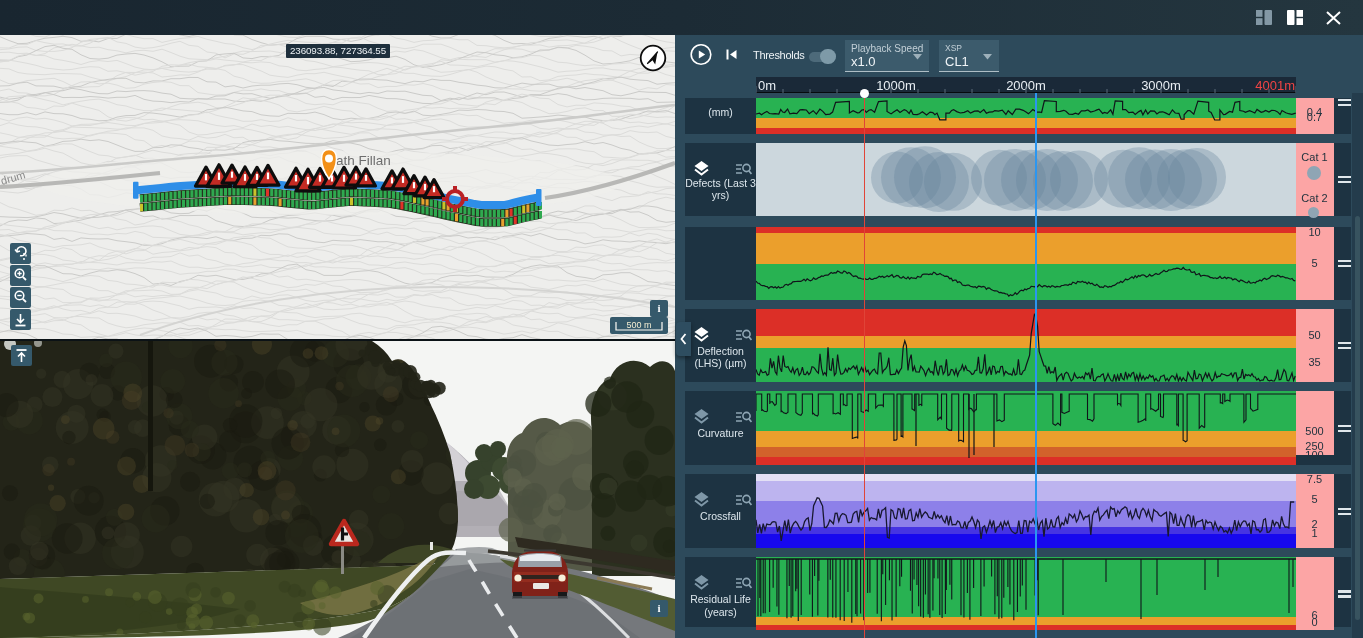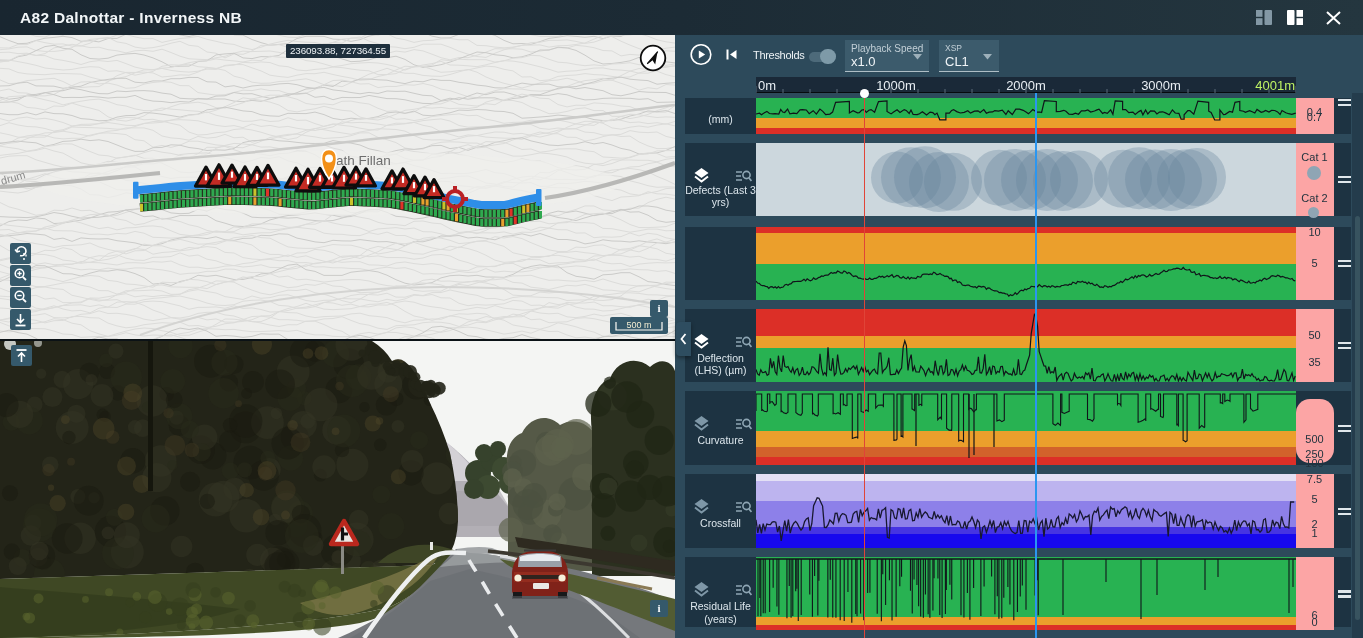--- a/index.html
+++ b/index.html
@@ -12,33 +12,32 @@
   #sep { position:absolute; left:0; top:339px; width:675px; height:2px; background:#0b1216; }
   #photo { position:absolute; left:0; top:341px; width:675px; height:297px; overflow:hidden; background:#f2f3f1; }
   #rpanel { position:absolute; left:675px; top:35px; width:688px; height:603px; background:#2d4a5b; }
   .row { position:absolute; left:685px; background:#1d3342; width:666px; }
   .plot { position:absolute; left:71px; width:540px; overflow:hidden; }
   .band { position:absolute; left:0; width:540px; }
   .scalestrip { position:absolute; left:611px; width:38px; background:#fca5a5; color:#22333e; font-size:11px; }
   .snum { position:absolute; width:37px; text-align:center; }
   .handle { position:absolute; left:653px; width:13px; }
   .handle div { height:2.5px; background:#dfe7eb; margin-bottom:2.5px; }
-  .rowlabel { position:absolute; left:0; top:15px; width:71px; height:100%; color:#dce6ec; font-size:11px; text-align:center; }
+  .rowlabel { position:absolute; left:0; top:8px; width:71px; height:100%; color:#dce6ec; font-size:11px; text-align:center; }
   .lay-ic { position:absolute; left:8px; top:9px; }
   .srch-ic { position:absolute; left:50px; top:11px; }
   .lbltxt { position:absolute; top:32px; left:0; width:71px; line-height:12.5px; font-size:10.5px; white-space:nowrap; text-align:center; }
   .mapbtn { position:absolute; left:10px; width:21px; height:21px; background:#35596b; border-radius:2px; }
   .ibtn { position:absolute; width:18px; height:17px; background:#35596b; border-radius:2px; color:#fff;
      font-size:11px; font-weight:700; text-align:center; line-height:17px; font-family:"Liberation Serif",serif; }
 </style>
 </head>
 <body>
 
 <div id="titlebar">
-  <div id="title">A82 Dalnottar - Inverness NB</div>
   <svg class="abs" style="left:1256px;top:10px" width="16" height="15">
     <rect x="0" y="0" width="6.5" height="6.8" fill="#8398a5"></rect>
     <rect x="0" y="8.2" width="6.5" height="6.8" fill="#8398a5"></rect>
     <rect x="8.5" y="0" width="7.5" height="15" rx="1" fill="#8398a5"></rect>
   </svg>
   <svg class="abs" style="left:1287px;top:10px" width="16" height="15">
     <rect x="0" y="0" width="7.5" height="15" rx="1" fill="#fff"></rect>
     <rect x="9.5" y="0" width="6.5" height="6.8" fill="#fff"></rect>
     <rect x="9.5" y="8.2" width="6.5" height="6.8" fill="#fff"></rect>
   </svg>
@@ -828,21 +827,21 @@
   <svg style="position:absolute;right:7px;top:14px" width="9" height="6">
       <path d="M0,0 h9 l-4.5,5.5 Z" fill="#9db0ba"></path>
     </svg>
 </div>
 
 <div class="abs" style="left:756px;top:77px;width:540px;height:16px;background:#1a2938;border-bottom:1.5px solid #060a0d;z-index:4" id="ruler">
   <div class="abs" style="left:2px;top:1px;font-size:13px;color:#e8eef3">0m</div>
   <div class="abs" style="left:108px;top:1px;width:64px;text-align:center;font-size:13px;color:#e8eef3">1000m</div>
   <div class="abs" style="left:238px;top:1px;width:64px;text-align:center;font-size:13px;color:#e8eef3">2000m</div>
   <div class="abs" style="left:373px;top:1px;width:64px;text-align:center;font-size:13px;color:#e8eef3">3000m</div>
-  <div class="abs" style="right:1px;top:1px;font-size:13px;color:#bef264">4001m</div>
+  <div class="abs" style="right:1px;top:1px;font-size:13px;color:#ef4444">4001m</div>
   <svg class="abs" style="left:0;top:0" width="540" height="16" id="rulersvg">
       <line x1="0" y1="9" x2="0" y2="16" stroke="#5a6b78" stroke-width="1"></line>
       <line x1="27" y1="12" x2="27" y2="16" stroke="#5a6b78" stroke-width="1"></line>
       <line x1="54" y1="12" x2="54" y2="16" stroke="#5a6b78" stroke-width="1"></line>
       <line x1="81" y1="12" x2="81" y2="16" stroke="#5a6b78" stroke-width="1"></line>
       <line x1="108" y1="12" x2="108" y2="16" stroke="#5a6b78" stroke-width="1"></line>
       <line x1="135" y1="9" x2="135" y2="16" stroke="#5a6b78" stroke-width="1"></line>
       <line x1="162" y1="12" x2="162" y2="16" stroke="#5a6b78" stroke-width="1"></line>
       <line x1="189" y1="12" x2="189" y2="16" stroke="#5a6b78" stroke-width="1"></line>
       <line x1="216" y1="12" x2="216" y2="16" stroke="#5a6b78" stroke-width="1"></line>
@@ -995,21 +994,21 @@
         <div class="band" style="top: 55.8px; height: 10.7px; background: rgb(210, 98, 43);"></div>
         <div class="band" style="top: 65.5px; height: 8.5px; background: rgb(220, 47, 39);"></div>
         <svg width="540" height="74" style="position: absolute; left: 0px; top: 0px;">
           <polyline points="0.0,20.0 0.0,3.0 0.0,3.0 5.7,3.0 5.7,3.0 5.7,19.9 5.7,18.1 8.2,20.2 10.7,20.7 11.4,19.9 11.4,3.0 13.8,3.0 13.8,12.9 13.8,11.5 16.3,10.6 18.8,14.4 20.3,12.9 20.3,3.0 25.1,3.0 25.1,21.2 25.1,19.3 27.6,21.8 30.1,22.6 32.0,21.2 32.0,3.0 39.9,3.0 39.9,22.1 39.9,21.5 42.4,23.4 44.9,24.3 46.3,22.1 46.3,3.0 53.1,3.0 56.5,3.0 56.5,3.0 56.5,23.6 56.5,21.5 59.0,24.0 61.5,25.0 62.3,23.6 62.3,3.0 66.2,3.0 77.1,3.0 77.1,3.0 77.1,23.3 77.1,21.8 79.6,22.9 82.1,21.7 84.4,23.3 84.4,3.0 87.3,3.0 87.3,14.5 87.3,12.8 89.8,14.7 91.0,14.5 91.0,3.0 96.3,3.0 96.3,47.5 96.3,47.5 98.8,46.6 101.3,45.9 101.8,47.5 101.8,3.0 105.1,3.0 105.1,20.3 105.1,20.4 107.6,21.4 110.1,19.0 112.3,20.3 112.3,3.0 119.7,3.0 119.7,16.2 119.7,17.0 122.2,14.2 124.7,14.1 127.2,14.1 127.4,16.2 127.4,3.0 130.2,3.0 137.9,3.0 137.9,3.0 137.9,48.1 137.9,49.3 140.4,48.9 141.0,48.1 141.0,3.0 145.1,3.0 145.1,46.0 145.1,44.3 146.9,46.0 146.9,3.0 150.6,3.0 156.0,3.0 156.0,3.0 156.0,18.5 156.0,17.7 158.5,19.6 158.7,18.5 158.7,3.0 162.9,3.0 162.9,15.1 162.9,14.0 165.4,13.2 165.8,15.1 165.8,3.0 169.0,3.0 174.2,3.0 174.2,3.0 181.7,3.0 181.7,3.0 181.7,27.9 181.7,28.8 184.2,26.1 185.5,27.9 185.5,3.0 190.6,3.0 190.6,37.1 190.6,37.2 193.1,39.1 195.6,39.4 195.8,37.1 195.8,3.0 202.7,3.0 202.7,50.8 202.7,49.4 205.2,49.4 207.5,50.8 207.5,3.0 212.8,3.0 212.8,19.3 212.8,16.9 215.3,17.6 217.8,20.8 220.3,18.1 220.4,19.3 220.4,3.0 226.2,3.0 233.2,3.0 233.2,3.0 240.9,3.0 240.9,3.0 240.9,29.1 240.9,29.9 243.4,28.9 245.9,30.7 248.3,29.1 248.3,3.0 250.1,3.0 259.5,3.0 259.5,3.0 268.3,3.0 268.3,3.0 278.5,3.0 278.5,3.0 287.6,3.0 287.6,3.0 296.9,3.0 296.9,3.0 296.9,33.0 296.9,32.8 299.4,34.3 301.9,32.0 304.4,34.4 304.6,33.0 304.6,3.0 305.9,3.0 305.9,20.3 305.9,21.3 308.4,22.5 310.9,21.3 313.2,20.3 313.2,3.0 320.6,3.0 331.5,3.0 331.5,3.0 331.5,27.8 331.5,28.3 334.0,28.6 336.5,30.2 338.0,27.8 338.0,3.0 341.5,3.0 351.9,3.0 351.9,3.0 361.5,3.0 361.5,3.0 361.5,14.5 361.5,12.2 364.0,12.9 364.9,14.5 364.9,3.0 367.5,3.0 370.7,3.0 370.7,3.0 382.1,3.0 382.1,3.0 382.1,29.9 382.1,31.2 384.6,30.6 387.1,29.2 389.6,27.5 389.8,29.9 389.8,3.0 394.7,3.0 394.7,18.8 394.7,17.3 397.2,18.6 399.7,20.2 402.2,18.0 402.5,18.8 402.5,3.0 404.5,3.0 404.5,25.1 404.5,25.5 407.0,26.6 407.5,25.1 407.5,3.0 413.1,3.0 420.8,3.0 420.8,3.0 420.8,34.5 420.8,32.4 422.4,34.5 422.4,3.0 427.1,3.0 427.1,49.7 427.1,49.1 429.6,50.8 431.1,49.7 431.1,3.0 432.9,3.0 443.2,3.0 443.2,3.0 443.2,35.9 443.2,37.3 445.7,34.5 448.2,36.4 448.7,35.9 448.7,3.0 456.4,3.0 464.3,3.0 464.3,3.0 464.3,12.5 464.3,11.2 466.7,12.5 466.7,3.0 468.8,3.0 468.8,10.2 468.8,10.5 471.3,9.0 473.8,10.0 474.0,10.2 474.0,3.0 478.3,3.0 482.5,3.0 482.5,3.0 487.9,3.0 487.9,3.0 487.9,28.9 487.9,31.3 490.0,28.9 490.0,3.0 494.5,3.0 494.5,18.3 494.5,17.2 497.0,20.2 499.5,19.2 501.8,18.3 501.8,3.0 502.8,3.0 510.1,3.0 510.1,3.0 519.9,3.0 519.9,3.0 525.6,3.0 525.6,3.0 534.9,3.0 534.9,3.0 545.4,3.0" fill="none" stroke="#10151a" stroke-width="1.1"></polyline>
           <line x1="160" y1="3" x2="160" y2="55" stroke="#10151a" stroke-width="1.2"></line>
           <line x1="213" y1="3" x2="213" y2="67" stroke="#10151a" stroke-width="1.2"></line>
           <line x1="218" y1="3" x2="218" y2="64" stroke="#10151a" stroke-width="1.2"></line>
           <line x1="238" y1="3" x2="238" y2="56" stroke="#10151a" stroke-width="1.2"></line>
         </svg>
       </div>
-      <div class="scalestrip" style="top: 8px; height: 64px; border-radius: 14px;">
+      <div class="scalestrip" style="top: 0px; height: 64px;">
         <div class="snum" style="top: 33.5px;">500</div>
         <div class="snum" style="top: 49px;">250</div>
         <div class="snum" style="top: 58px;">100</div>
       </div>
       <div class="handle" style="top: 33.5px;">
         <div></div>
         <div></div>
       </div>
     </div>
     <div class="row" style="top: 474px; height: 74px;">

